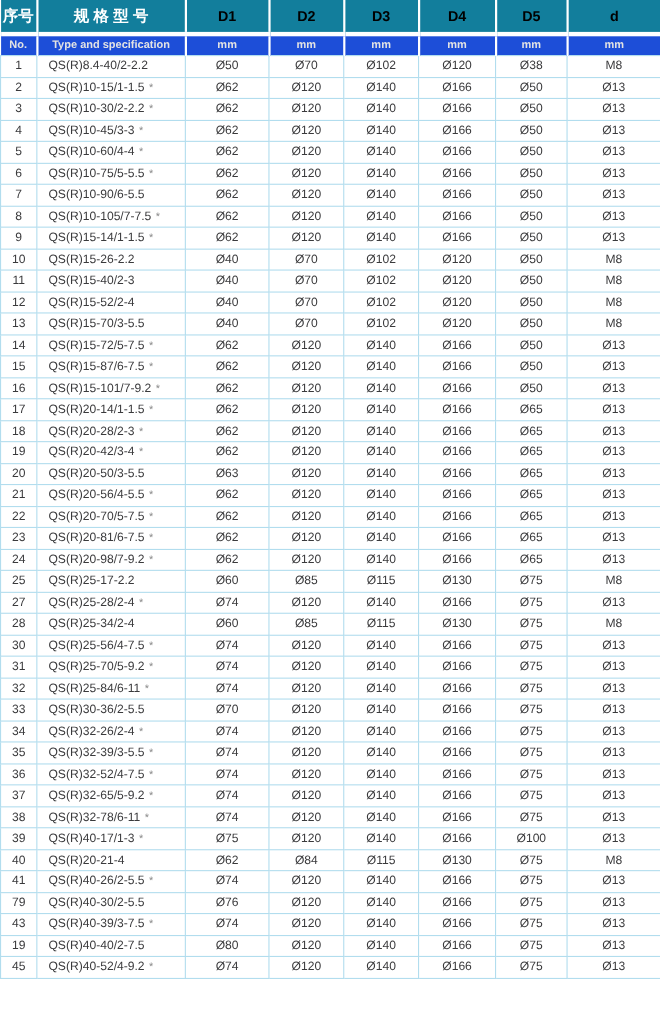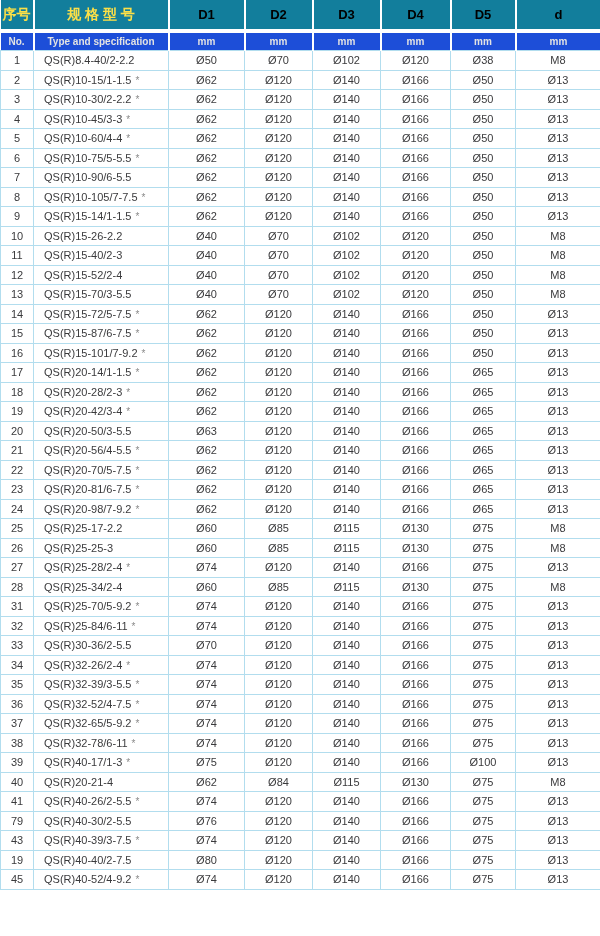--- a/index.html
+++ b/index.html
@@ -10,21 +10,21 @@
     background:#127e9c;
     height:29px;
     border-right:2px solid #ffffff;
     border-bottom:4px solid #ffffff;
     font-weight:bold;
     padding:0;
     vertical-align:middle;
     text-align:center;
   }
   tr.hrow1 th:last-child{border-right:none;}
-  tr.hrow1 th.cn{color:#fde047;font-size:14px;}
+  tr.hrow1 th.cn{color:#ffffff;font-size:14px;}
   tr.hrow1 th.param{color:#000000;font-size:13px;}
   
   tr.hrow2 th{
     background:#1d4ed8;
     height:17px;
     border-right:2px solid #ffffff;
     color:#e3e3e3;
     font-size:10px;
     font-weight:bold;
     padding:0;
@@ -329,50 +329,50 @@
         <td>25</td>
         <td class="spec-cell">QS(R)25-17-2.2</td>
         <td>Ø60</td>
         <td>Ø85</td>
         <td>Ø115</td>
         <td>Ø130</td>
         <td>Ø75</td>
         <td>M8</td>
       </tr>
       <tr>
-        <td>26</td>
-        <td class="spec-cell">QS(R)25-25-3</td>
-        <td>Ø60</td>
-        <td>Ø85</td>
-        <td>Ø115</td>
-        <td>Ø130</td>
-        <td>Ø75</td>
-        <td>M8</td>
-      </tr>
-      <tr>
         <td>27</td>
         <td class="spec-cell">QS(R)25-28/2-4<span class="star">*</span></td>
         <td>Ø74</td>
         <td>Ø120</td>
         <td>Ø140</td>
         <td>Ø166</td>
         <td>Ø75</td>
         <td>Ø13</td>
       </tr>
       <tr>
         <td>28</td>
         <td class="spec-cell">QS(R)25-34/2-4</td>
         <td>Ø60</td>
         <td>Ø85</td>
         <td>Ø115</td>
         <td>Ø130</td>
         <td>Ø75</td>
         <td>M8</td>
       </tr>
       <tr>
+        <td>30</td>
+        <td class="spec-cell">QS(R)25-56/4-7.5<span class="star">*</span></td>
+        <td>Ø74</td>
+        <td>Ø120</td>
+        <td>Ø140</td>
+        <td>Ø166</td>
+        <td>Ø75</td>
+        <td>Ø13</td>
+      </tr>
+      <tr>
         <td>31</td>
         <td class="spec-cell">QS(R)25-70/5-9.2<span class="star">*</span></td>
         <td>Ø74</td>
         <td>Ø120</td>
         <td>Ø140</td>
         <td>Ø166</td>
         <td>Ø75</td>
         <td>Ø13</td>
       </tr>
       <tr>

